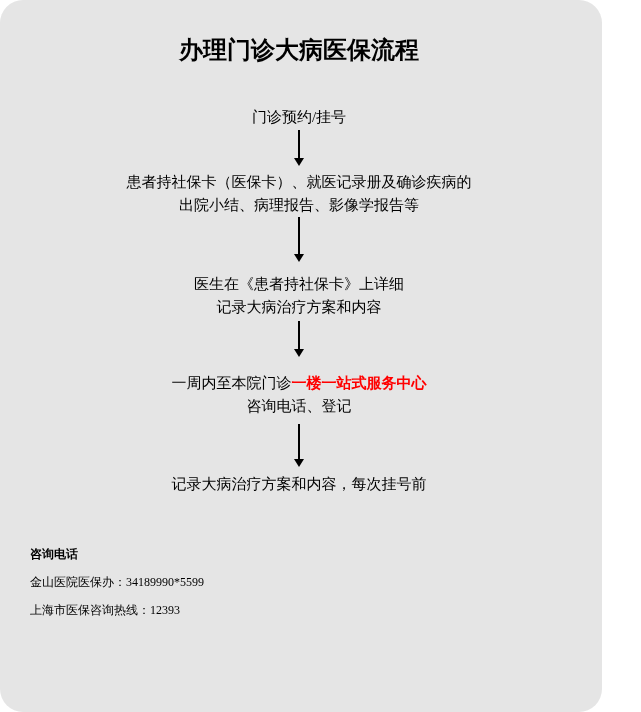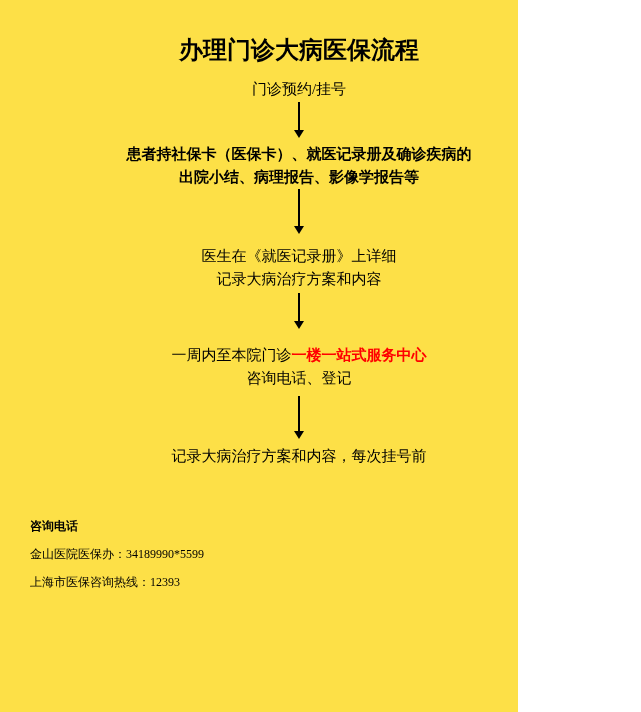--- a/index.html
+++ b/index.html
@@ -5,42 +5,43 @@
   * { box-sizing: border-box; }
   html, body {
     margin: 0;
     padding: 0;
     background: #ffffff;
     color: #000000;
     font-family: "Liberation Serif", "DejaVu Serif", serif;
   }
   .page {
     position: relative;
-    width: 518px;
+    width: 602px;
     height: 712px;
-    background: #fde047;
+    background: #e5e5e5;
     overflow: hidden;
+    border-radius: 23px;
   }
   .wrap {
     width: 598px;
   }
   .title {
     margin: 36px 0 0 0;
     font-size: 24px;
     line-height: 28px;
     font-weight: bold;
     text-align: center;
   }
   .step {
     text-align: center;
     font-size: 15px;
     line-height: 23px;
   }
-  .s1 { margin-top: 14px; }
-  .s2 { margin-top: 13px; font-weight: bold; }
+  .s1 { margin-top: 42px; }
+  .s2 { margin-top: 13px; }
   .s3 { margin-top: 19px; }
   .s4 { margin-top: 23px; }
   .s5 { margin-top: 14px; }
   .arrow {
     position: relative;
     width: 2px;
     margin: 0 auto;
     background: #000000;
   }
   .arrow::after {
@@ -93,21 +94,21 @@
       <div class="arrow a1"></div>
 
       <div class="step s2">
         <div>患者持社保卡（医保卡）、就医记录册及确诊疾病的</div>
         <div>出院小结、病理报告、影像学报告等</div>
       </div>
 
       <div class="arrow a2"></div>
 
       <div class="step s3">
-        <div>医生在《就医记录册》上详细</div>
+        <div>医生在《患者持社保卡》上详细</div>
         <div>记录大病治疗方案和内容</div>
       </div>
 
       <div class="arrow a3"></div>
 
       <div class="step s4">
         <div><span>一周内至本院门诊</span><span class="highlight">一楼一站式服务中心</span></div>
         <div>咨询电话、登记</div>
       </div>
 

